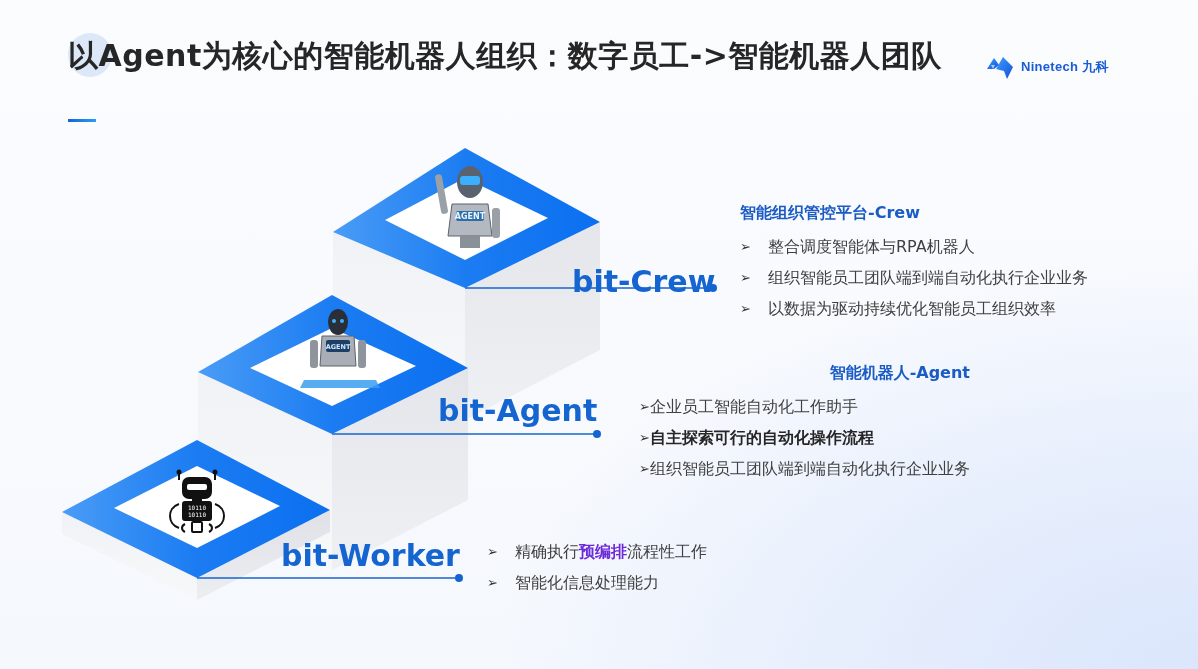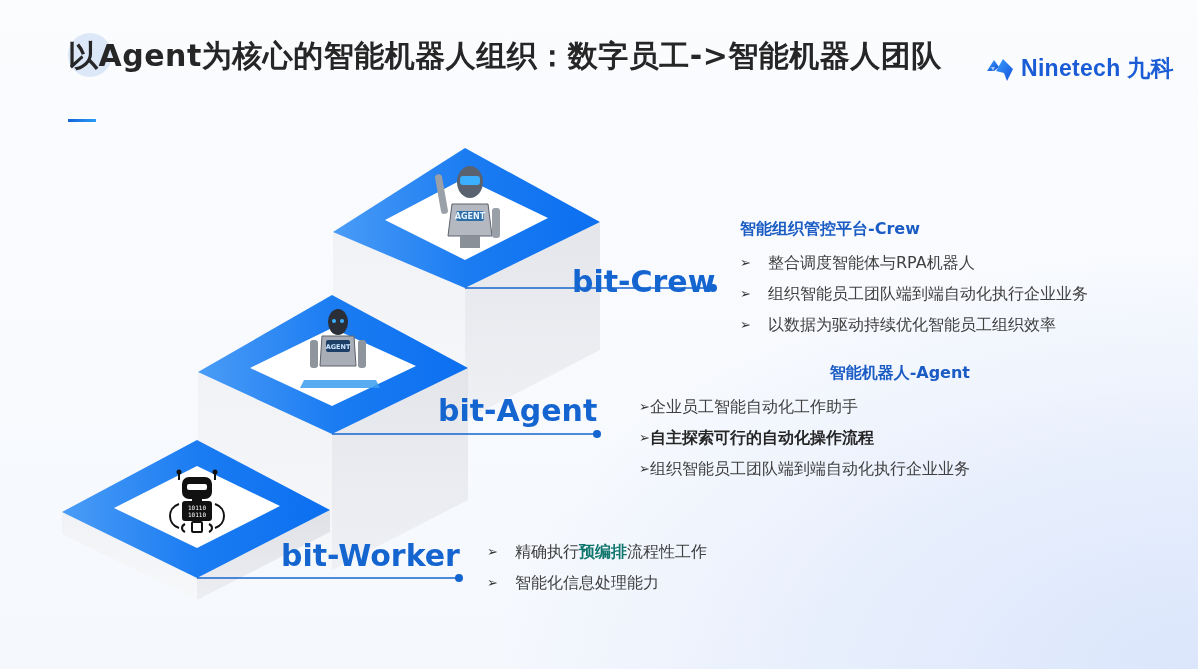--- a/index.html
+++ b/index.html
@@ -23,21 +23,21 @@
     font-family: "DejaVu Sans", "Liberation Sans", sans-serif;
   }
   .title-underline {
     position: absolute; left: 68px; top: 119px; width: 28px; height: 3px;
     background: linear-gradient(90deg, #1464d8, #2a9df4);
   }
 
   
   .logo { position: absolute; left: 985px; top: 53px; display: flex; align-items: center; gap: 6px; }
   .logo-mark { width: 30px; height: 28px; }
-  .logo-text { font-size: 23px; font-weight: bold; color: #1a5bd6; letter-spacing: 0.3px; }
+  .logo-text { font-size: 13px; font-weight: bold; color: #1a5bd6; letter-spacing: 0.3px; }
 
   
   .stairs { position: absolute; left: 0; top: 0; width: 1198px; height: 669px; }
 
   
   .step-label {
     position: absolute; font-size: 30px; font-weight: bold; color: #1565d0;
     font-family: "DejaVu Sans", "Liberation Sans", sans-serif;
   }
   .block { position: absolute; }
@@ -46,21 +46,21 @@
     font-family: "DejaVu Sans", "Liberation Sans", sans-serif;
   }
   .bullets { list-style: none; margin: 0; padding: 0; }
   .bullets li {
     font-size: 16px; color: #404040; height: 31px; line-height: 31px;
     display: flex; align-items: center;
     font-family: "DejaVu Sans", "Liberation Sans", sans-serif;
   }
   .bullets li .arrow { width: 28px; color: #333; font-size: 13px; }
   .bullets li.bold { font-weight: bold; color: #262626; }
-  .strong { font-weight: bold; color: #0f766e; }
+  .strong { font-weight: bold; color: #6d28d9; }
 </style>
 </head>
 <body>
 
 <div class="slide">
 
   <div class="title-dot"></div>
   <h1 class="title">以Agent为核心的智能机器人组织：数字员工-&gt;智能机器人团队</h1>
   <div class="title-underline"></div>
 
@@ -169,21 +169,21 @@
       <rect x="27" y="52" width="10" height="10" rx="1"></rect>
       <path d="M20 54 C16 56 16 60 20 62"></path>
         <path d="M44 54 C48 56 48 60 44 62"></path>
     </g>
   </svg>
 
   <div class="step-label" style="left:572px; top:264px;">bit-Crew</div>
   <div class="step-label" style="left:438px; top:393px;">bit-Agent</div>
   <div class="step-label" style="left:281px; top:538px;">bit-Worker</div>
 
-  <div class="block" style="left:740px; top:203px;margin-top:16px;">
+  <div class="block" style="left:740px; top:203px;">
     <div class="block-title">智能组织管控平台-Crew</div>
     <ul class="bullets">
       <li>
           <span class="arrow">➢</span>
           <span>整合调度智能体与RPA机器人</span>
         </li>
       <li>
           <span class="arrow">➢</span>
           <span>组织智能员工团队端到端自动化执行企业业务</span>
         </li>

